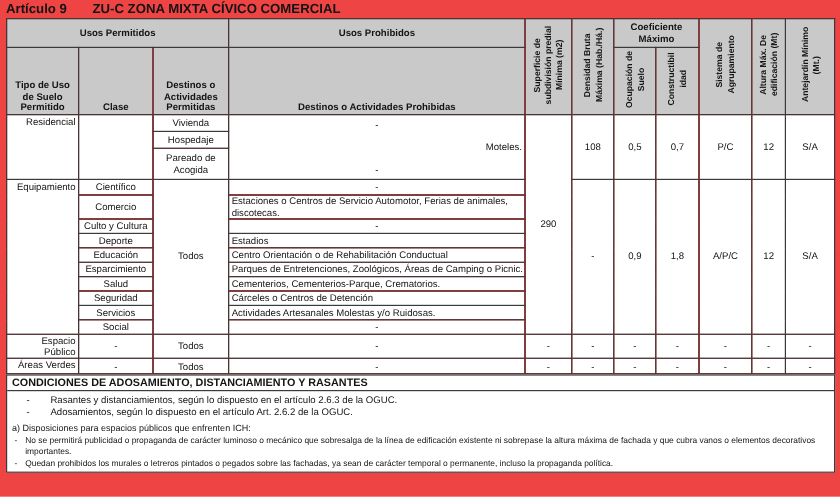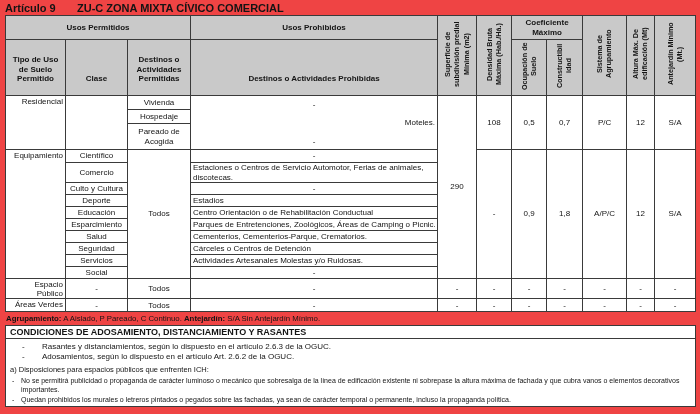--- a/index.html
+++ b/index.html
@@ -9,21 +9,21 @@
   .title-row { display:flex; padding-left:5px; font-weight:bold; font-size:11px; height:13px; align-items:flex-start; }
   .title-article { width:72px; }
 
   table.zone { border-collapse:collapse; margin-left:5px; table-layout:fixed; width:690px; }
   .zone th, .zone td { border:1px solid #3a3a3a; padding:0 2px; line-height:1.15; overflow:hidden; font-size:8px; }
   .zone th { background:#c9c9c9; font-weight:bold; text-align:center; }
   .zone td { text-align:center; vertical-align:middle; background:#fff; }
 
   tr.h1 { height:24px; }
   tr.h2 { height:56px; }
-  .h2 th.hz { vertical-align:bottom; padding-bottom:12px; }
+  .h2 th.hz { vertical-align:bottom; padding-bottom:1px; }
   th.vert { vertical-align:middle; padding:1px 0; }
   .vtext { writing-mode:vertical-rl; transform:rotate(180deg); display:inline-block;
            font-size:7.2px; line-height:1.3; height:72px; text-align:center; font-weight:bold; }
   .vsmall .vtext { height:50px; }
 
   tr.h13 { height:13px;margin-top:48px; } tr.h14 { height:14px; } tr.h26 { height:26px; }
   tr.h20 { height:20px; } tr.h12 { height:12px; }
 
   td.top { vertical-align:top; text-align:right; padding-left:6px; padding-top:1px; }
   td.l { text-align:left; }
@@ -189,23 +189,20 @@
       <td>-</td>
       <td>-</td>
       <td>-</td>
       <td>-</td>
       <td>-</td>
       <td>-</td>
     </tr>
   </tbody>
     </table>
 
-  <div class="footnote">
-    <b>Agrupamiento:</b><span> A Aislado,  P  Pareado,  C  Continuo. </span><b>Antejardín:</b><span> S/A  Sin Antejardín Mínimo.</span>
-  </div>
 
   <div class="bottom">
     <div class="section-title">CONDICIONES DE ADOSAMIENTO, DISTANCIAMIENTO Y RASANTES</div>
     <div class="cond-body">
       <div class="dash-li">Rasantes y distanciamientos, según lo dispuesto en el  artículo 2.6.3 de la OGUC.</div>
       <div class="dash-li">Adosamientos, según lo dispuesto en el  artículo Art. 2.6.2 de la OGUC.</div>
     </div>
     <div class="disp-body">
       <div class="disp-intro">a) Disposiciones para espacios públicos que enfrenten ICH:</div>
       <div class="dash-li">No se permitirá publicidad o propaganda de carácter luminoso o mecánico que sobresalga de la línea de edificación existente ni sobrepase la altura máxima de fachada y que cubra vanos o elementos decorativos importantes.</div>

